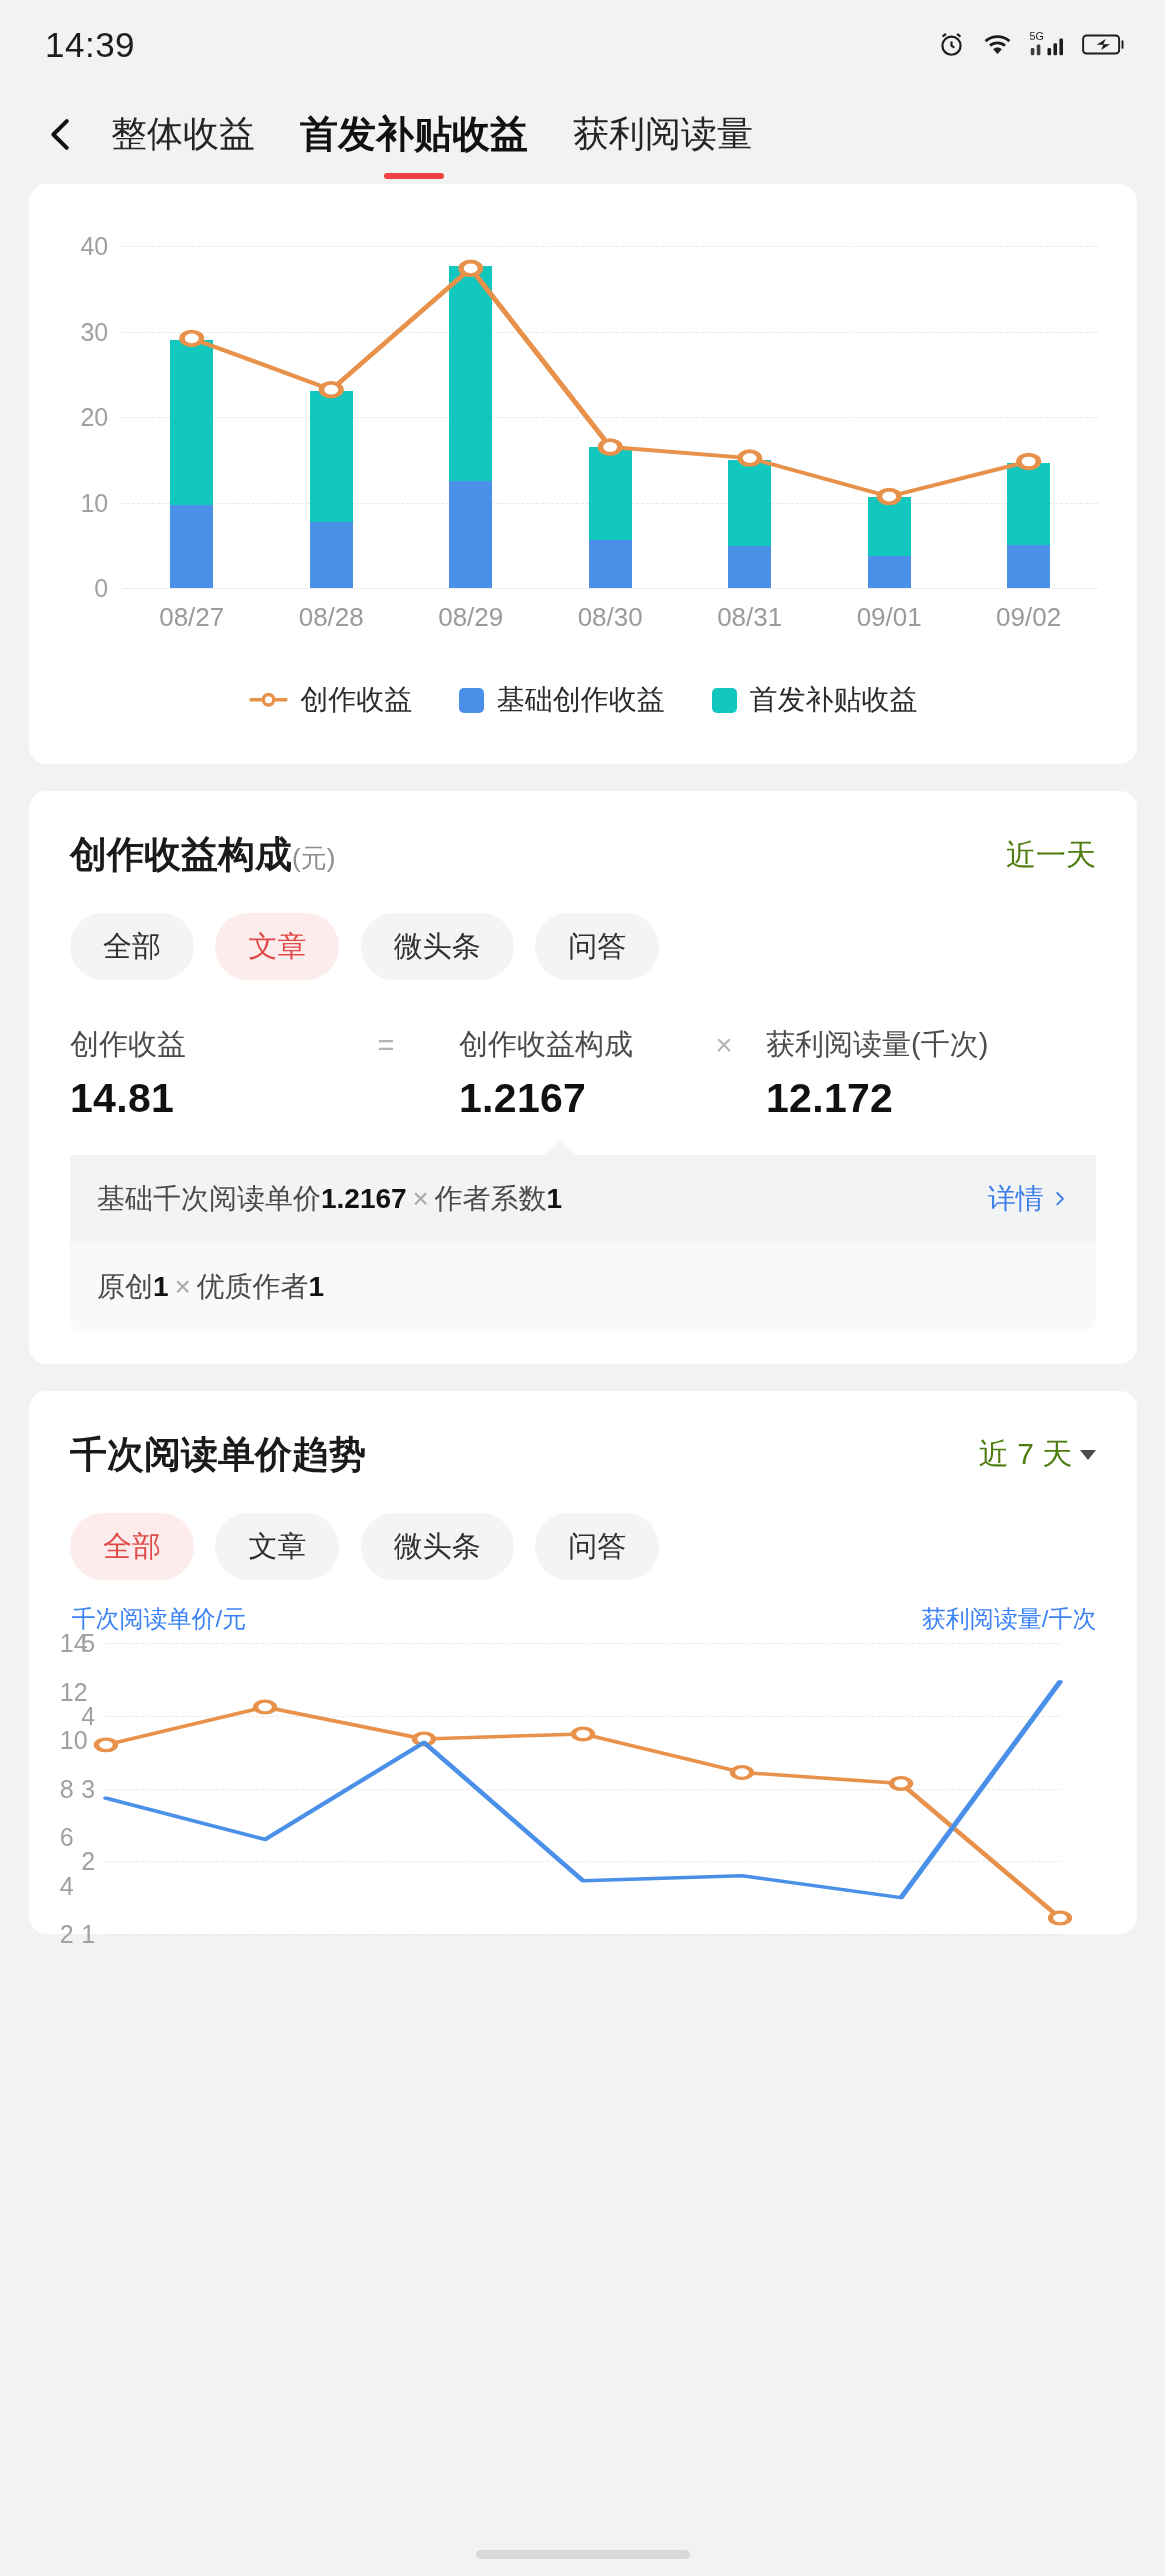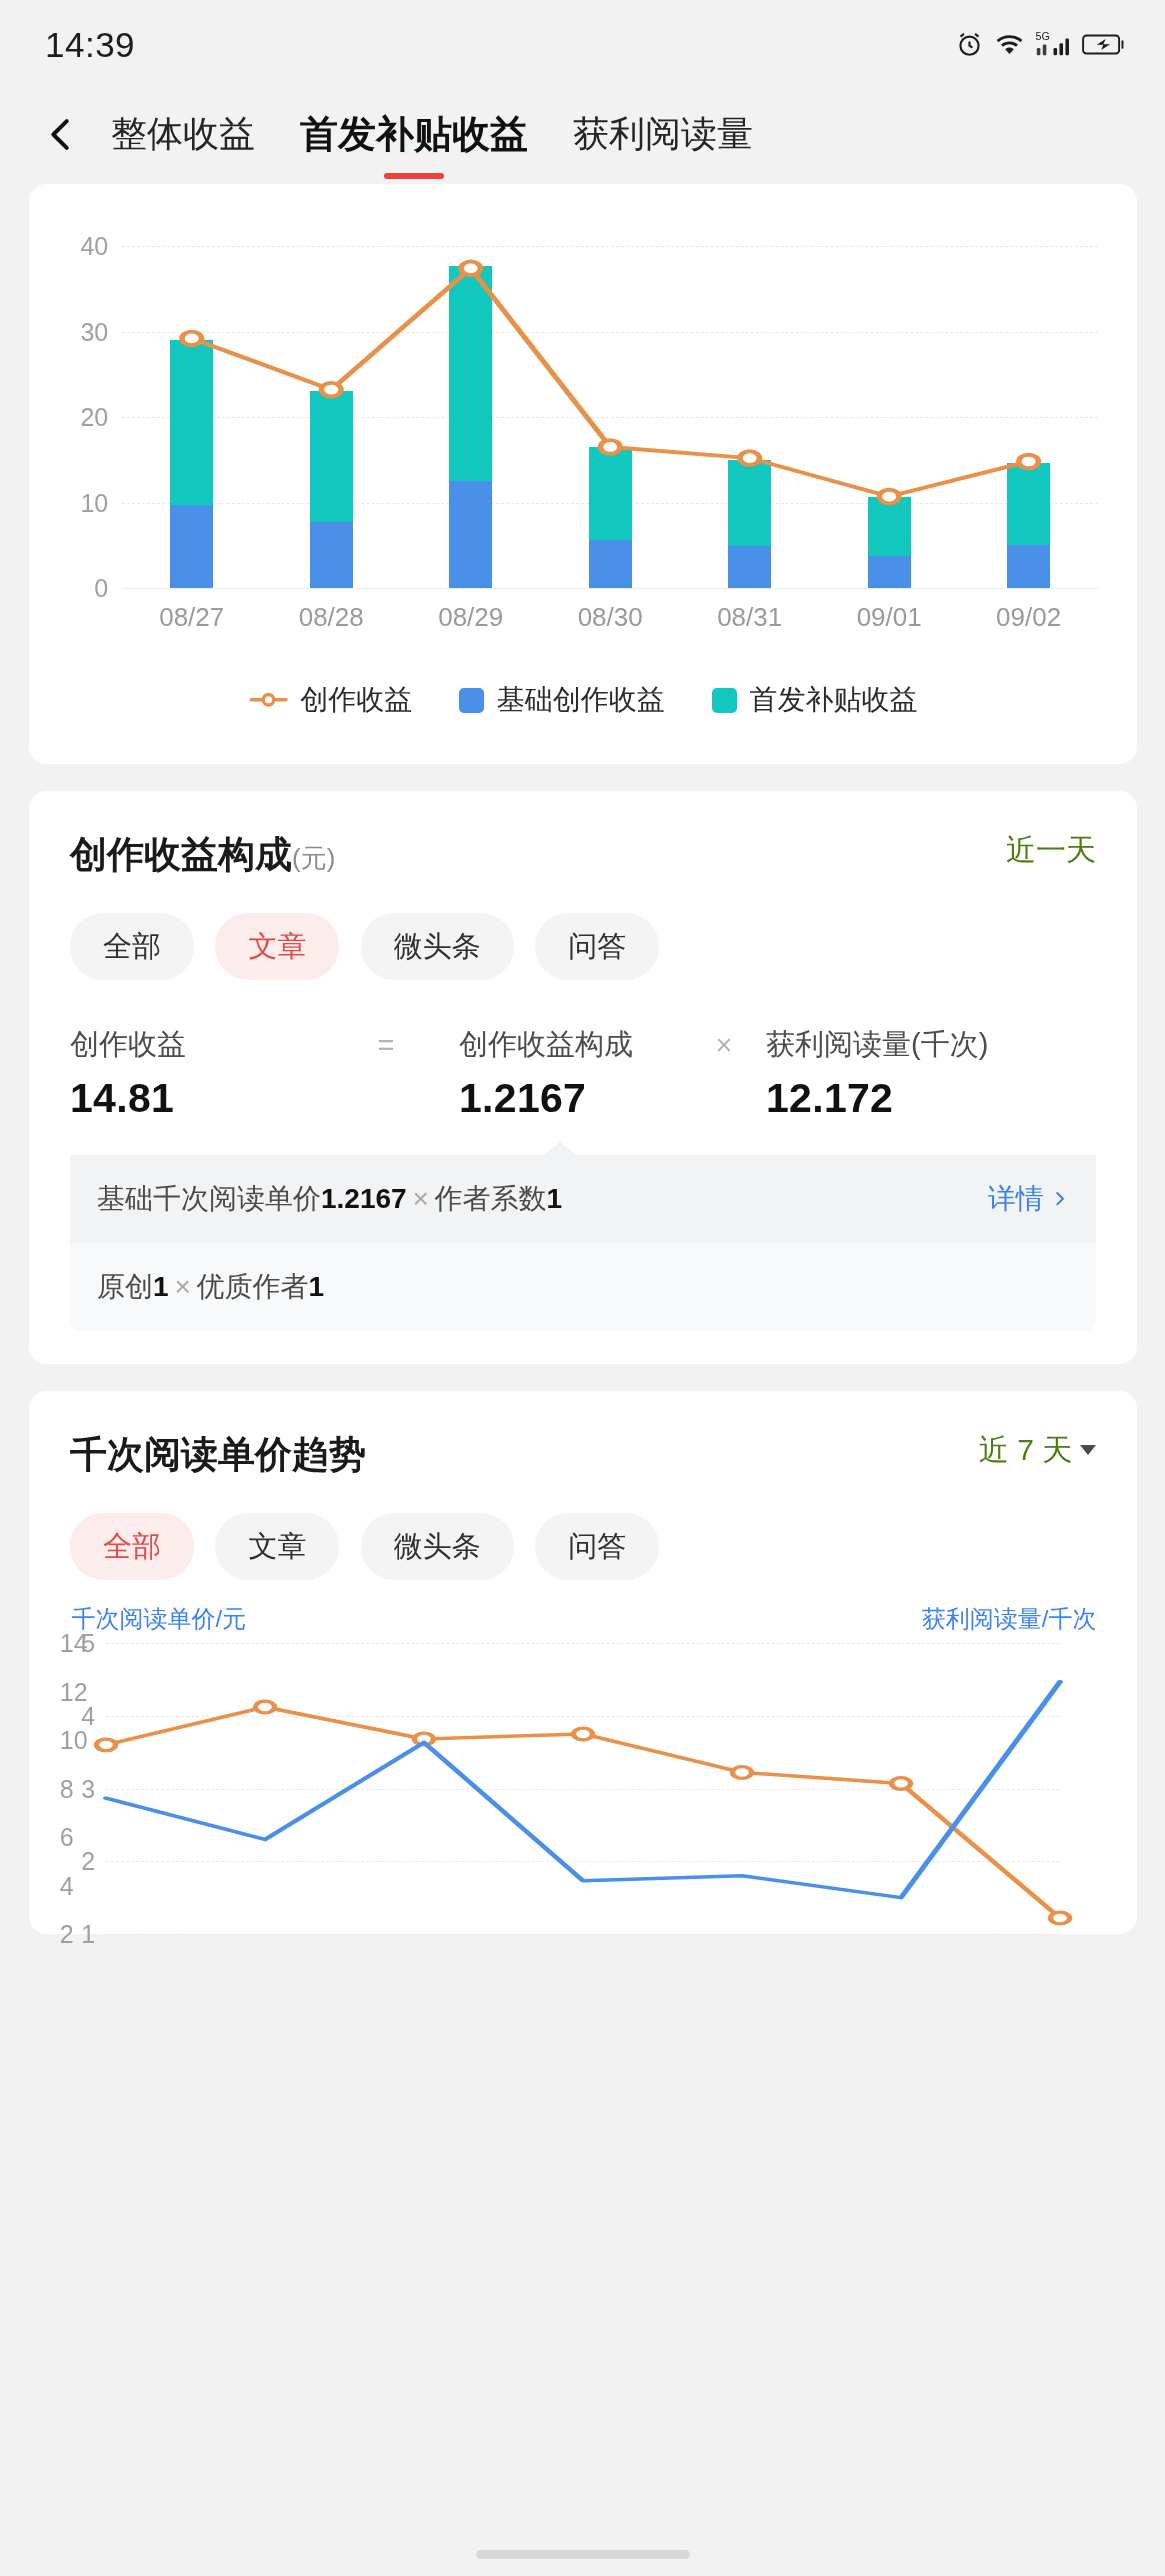--- a/index.html
+++ b/index.html
@@ -10,21 +10,21 @@
     -webkit-font-smoothing: antialiased;
     overflow: hidden;
   }
 
   
   .statusbar {
     height: 89px; display: flex; align-items: center;
     justify-content: space-between; padding: 0 39px 0 45px;
   }
   .clock { font-size: 35px; color: #1d1d1f; letter-spacing: 0.5px; font-weight: 400; }
-  .status-icons { display: flex; align-items: center; gap: 10px; }
+  .status-icons { display: flex; align-items: center; gap: 16px; }
   .status-icons svg { display: block; }
 
   
   .navbar {
     height: 95px; display: flex; align-items: center;
     padding-left: 29px; position: relative;
   }
   .back-btn {
     width: 62px; height: 62px; display: flex;
     align-items: center; justify-content: center; flex: none;
@@ -71,21 +71,21 @@
   .xlabel { flex: 1; text-align: center; font-size: 26px; color: #9a9a9a; }
 
   .legend {
     display: flex; align-items: center; justify-content: center;
     gap: 47px; padding: 33px 0 45px 0;
   }
   .legend-item { display: flex; align-items: center; gap: 12.6px; font-size: 28px; color: #2b2b2b; }
   .lg-swatch { width: 25px; height: 25px; border-radius: 4.9px; flex: none; }
 
   
-  .card-head { display: flex; align-items: flex-start; justify-content: space-between; }
+  .card-head { display: flex; align-items: center; justify-content: space-between; }
   .card-title { font-size: 37px; font-weight: 700; color: #1a1a1a; }
   .card-title .unit { font-size: 26px; font-weight: 400; color: #8c8c8c; }
   .range { font-size: 30px; color: #4d7c0f; display: flex; align-items: center; gap: 7.8px; }
   .caret { width: 0; height: 0; border-left: 8.7px solid transparent; border-right: 8.7px solid transparent; border-top: 10.7px solid #4a4a4a; }
 
   
   .chips { display: flex; gap: 21.4px; margin-top: 33px; }
   .chip {
     padding: 13.6px 33px; border-radius: 33px; background: #f4f4f4;
     font-size: 29px; color: #303030; white-space: nowrap;

